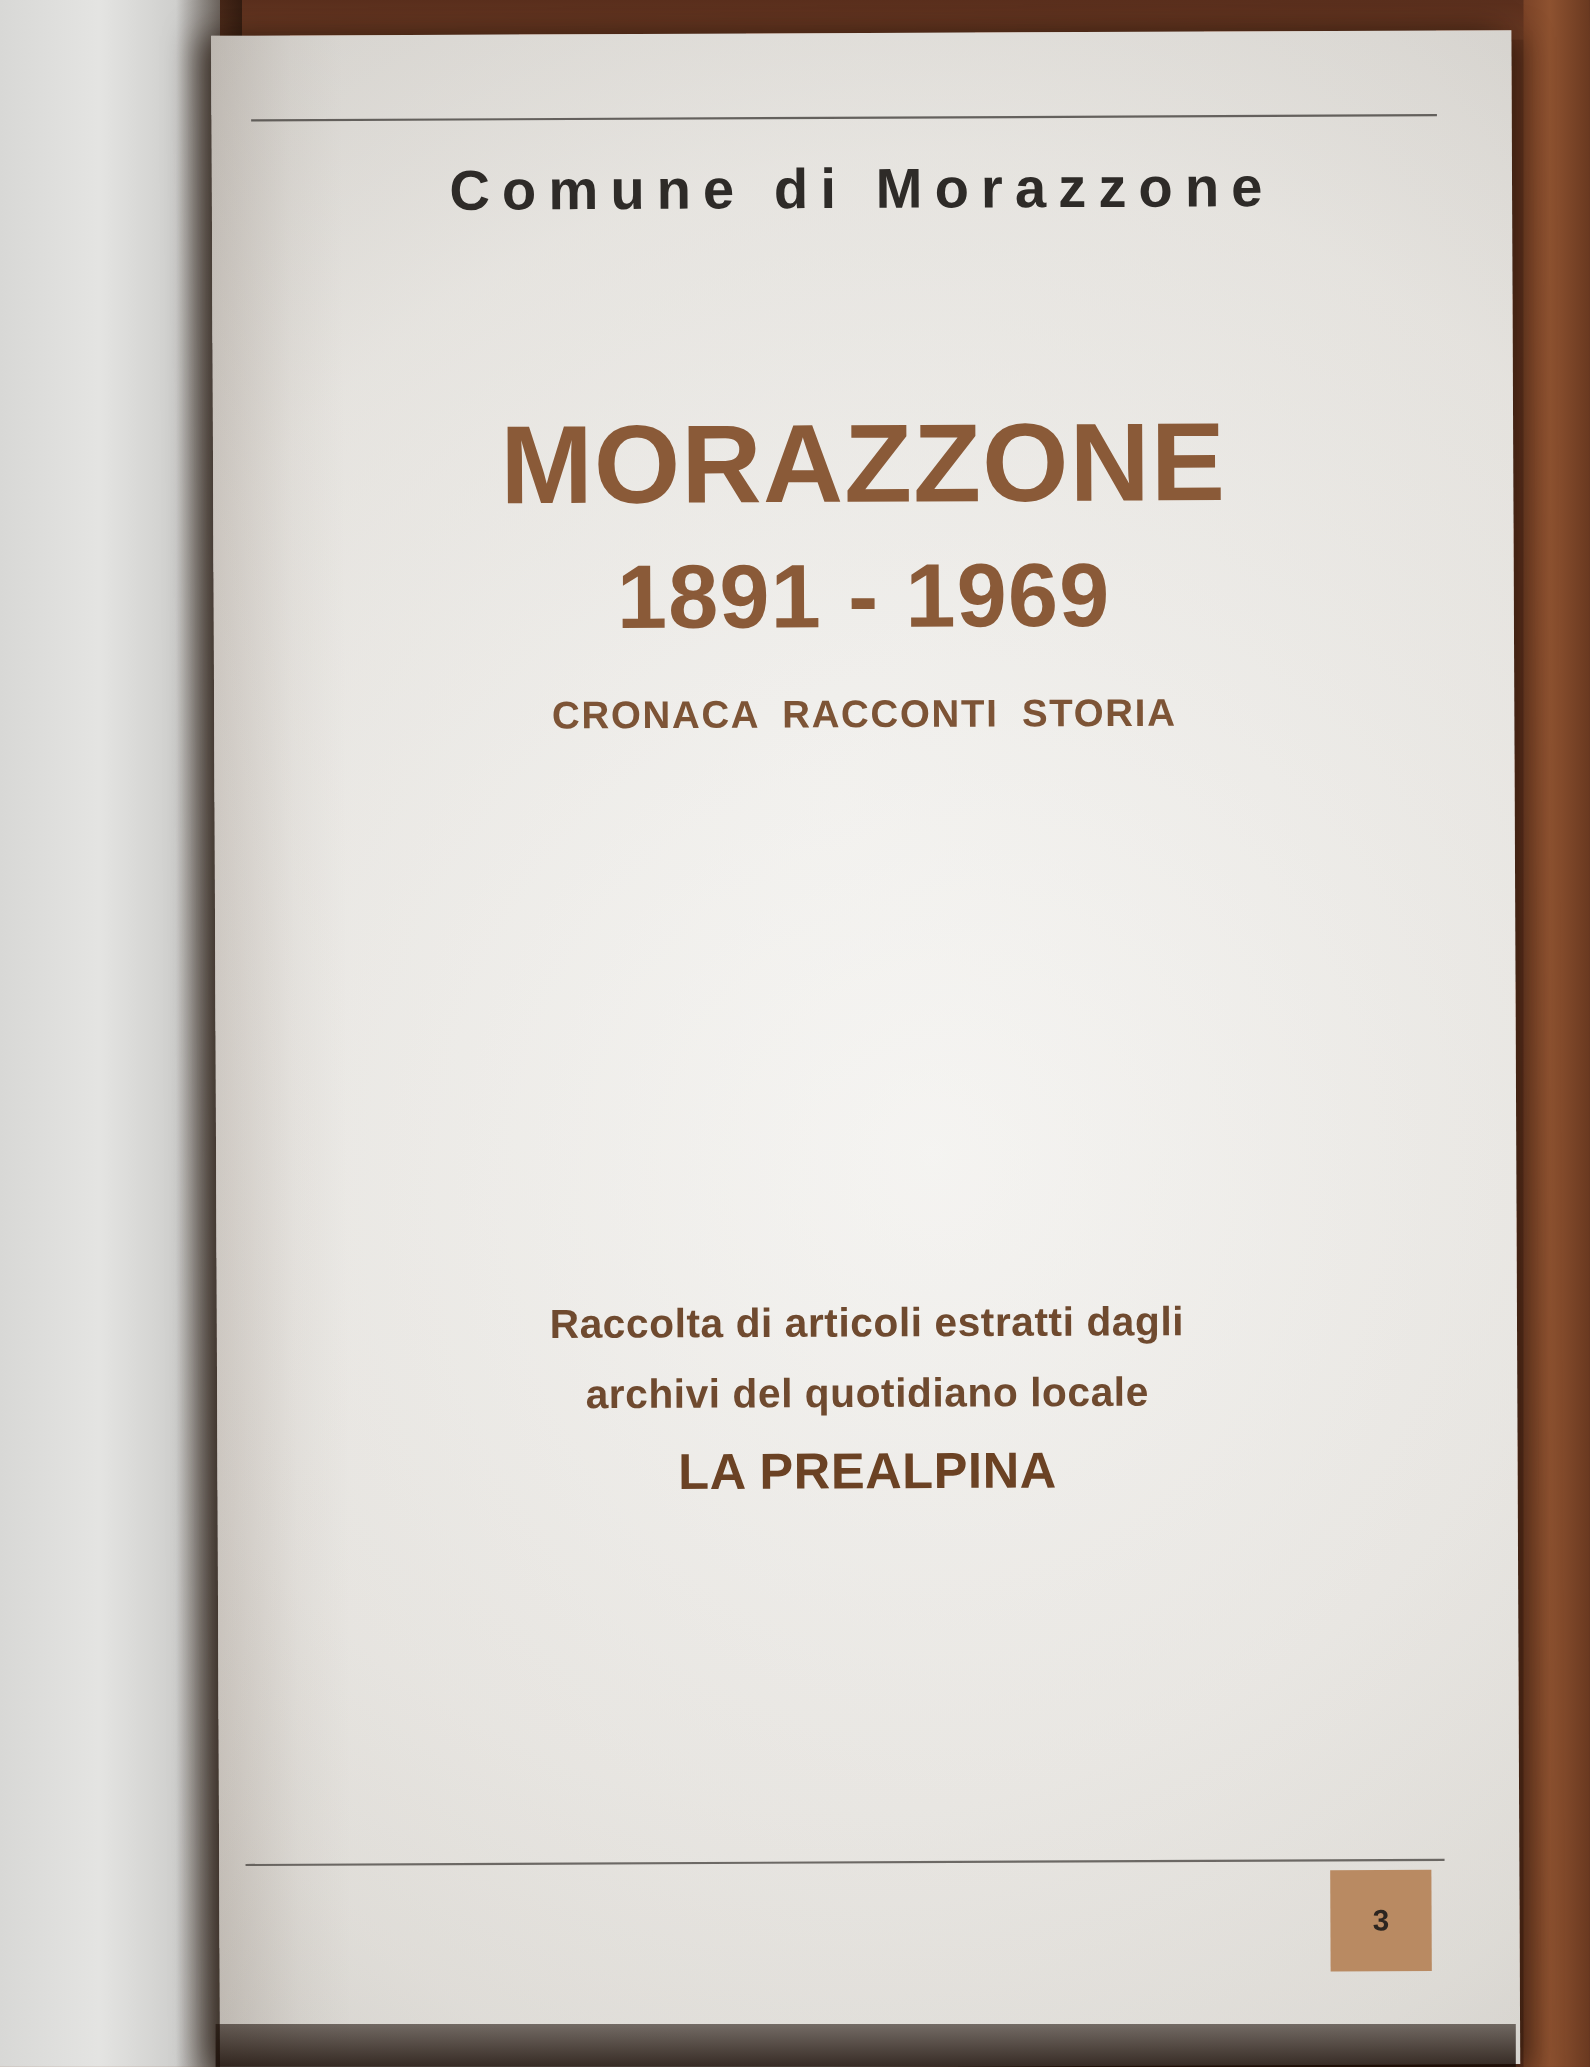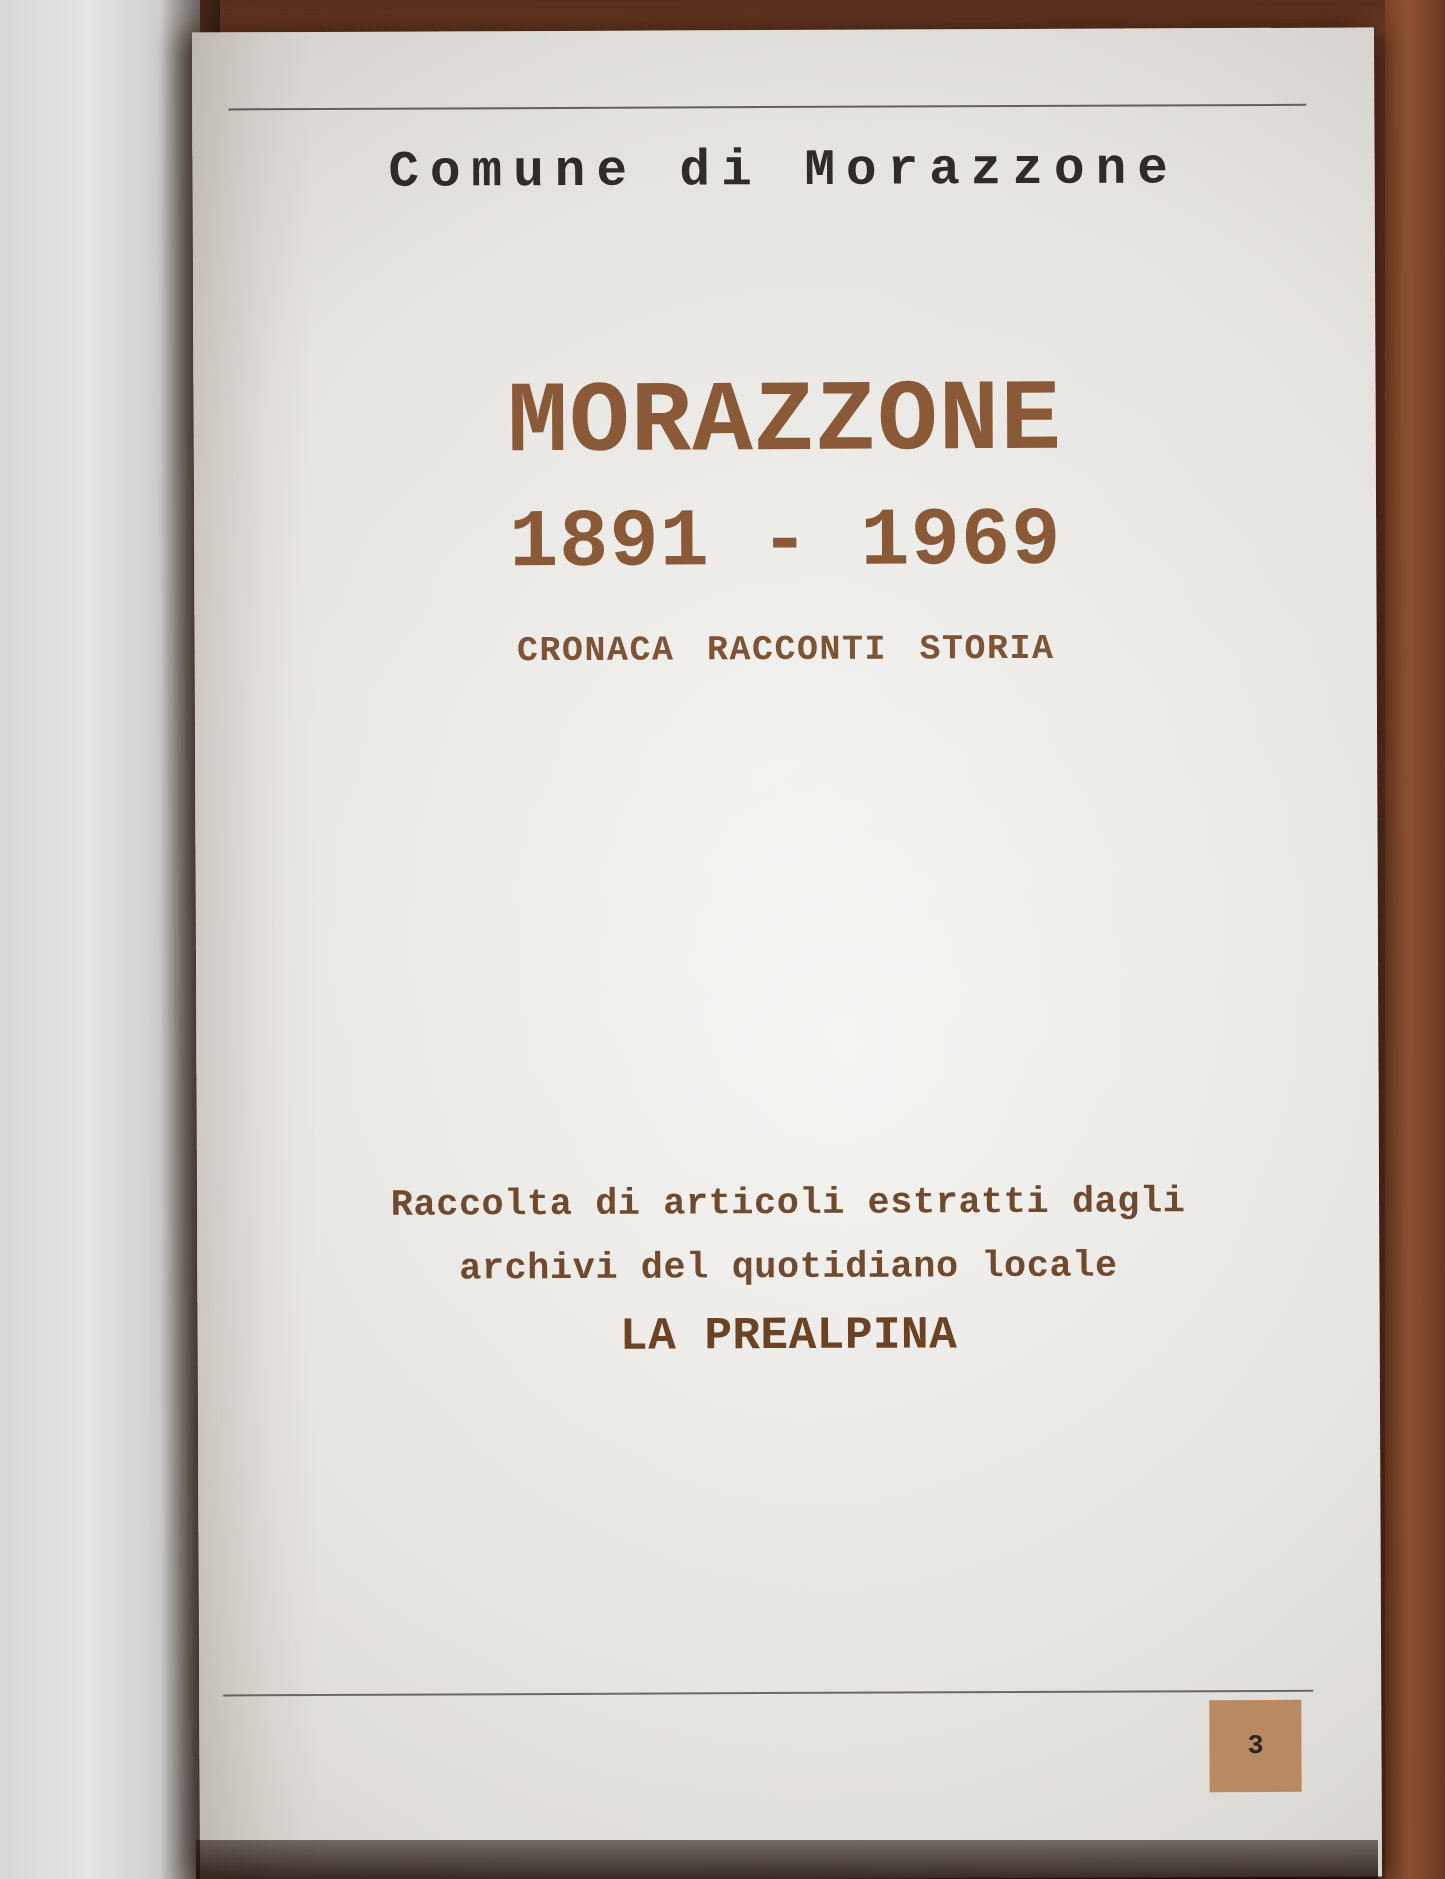--- a/index.html
+++ b/index.html
@@ -13,21 +13,20 @@
     overflow: hidden;
     font-family: "Liberation Sans", sans-serif;
   }
 
   
   .photo {
     position: absolute;
     inset: 0;
     background:
       linear-gradient(100deg, #7a4226 0%, #8a4d2c 25%, #6d3a22 55%, #5b2f1c 100%);
-    font-family: Liberation Mono, monospace;
   }
 
   
   .left-page {
     position: absolute;
     left: 0;
     top: 0;
     width: 200px;
     height: 1879px;
     background: linear-gradient(90deg, #d8d8d6 0%, #e4e4e2 45%, #cfcfcd 80%, #9d9a96 100%);

